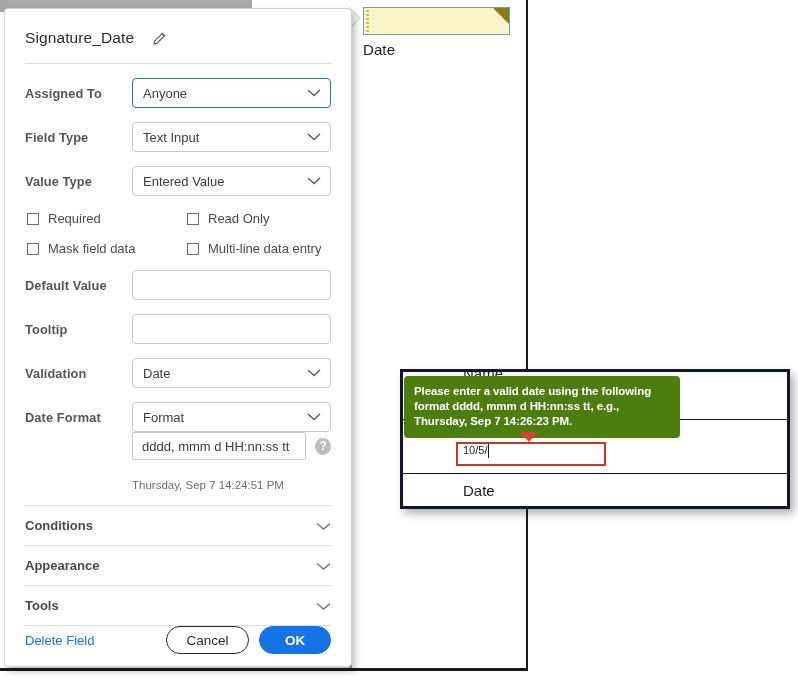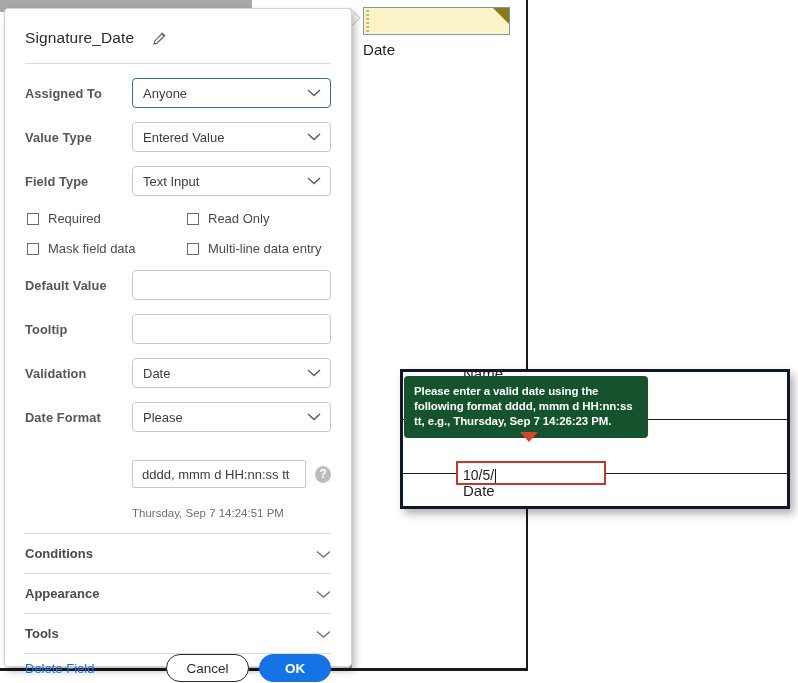--- a/index.html
+++ b/index.html
@@ -218,21 +218,21 @@
   }
   .clabel {
     font-size: 13px;
     color: #4b4b4b;
   }
 
   
   .subrow {
     display: flex;
     align-items: center;
-    margin-top: 28px;
+    margin-top: 0;
     padding-left: 107px;
   }
   .fmt-input {
     width: 185px;
     height: 28px;
     box-sizing: border-box;
     border: 1px solid #c8c8c8;
     border-radius: 2px;
     background: #fff;
     display: flex;
@@ -350,47 +350,47 @@
   .popup-label-date {
     position: absolute;
     left: 60px;
     top: 110px;
     font-size: 15px;
     color: #1d1d1d;
   }
   .date-input {
     position: absolute;
     left: 53px;
-    top: 89px;
+    top: 70px;
     width: 150px;
     height: 24px;
     box-sizing: border-box;
     background: #ffffff;
     border: 2px solid #c0392b;
     display: flex;
-    align-items: flex-end;
+    align-items: flex-start;
     padding-left: 5px;
-    font-size: 14px;
+    font-size: 11px;
     color: #1d1d1d;
   }
   .caret {
     display: inline-block;
     width: 1px;
     height: 14px;
     background: #1d1d1d;
     margin-left: 1px;
   }
 
   
   .tooltip {
     position: absolute;
     left: 404px;
     top: 376px;
-    width: 244px;
-    background: #14532d;
+    width: 276px;
+    background: #4d7c0f;
     border-radius: 4px;
     padding: 8px 10px 9px 10px;
     box-sizing: border-box;
     color: #ffffff;
     font-size: 11.5px;
     line-height: 15px;
     font-weight: bold;
     letter-spacing: -.1px;
   }
   .tooltip-arrow {
@@ -442,43 +442,43 @@
           <span>Anyone</span>
           <span class="chev">
             <svg width="14" height="9" viewBox="0 0 14 9">
                 <path d="M1 1.5 L7 7 L13 1.5" fill="none" stroke="#5c5c5c" stroke-width="1.4"></path>
               </svg>
           </span>
         </div>
       </div>
 
       <div class="row">
+        <div class="row-label">Field Type</div>
+        <div class="control">
+          <span>Text Input</span>
+          <span class="chev">
+            <svg width="14" height="9" viewBox="0 0 14 9">
+                <path d="M1 1.5 L7 7 L13 1.5" fill="none" stroke="#5c5c5c" stroke-width="1.4"></path>
+              </svg>
+          </span>
+        </div>
+      </div>
+
+      <div class="row">
         <div class="row-label">Value Type</div>
         <div class="control">
           <span>Entered Value</span>
           <span class="chev">
             <svg width="14" height="9" viewBox="0 0 14 9">
                 <path d="M1 1.5 L7 7 L13 1.5" fill="none" stroke="#5c5c5c" stroke-width="1.4"></path>
               </svg>
           </span>
         </div>
       </div>
 
-      <div class="row">
-        <div class="row-label">Field Type</div>
-        <div class="control">
-          <span>Text Input</span>
-          <span class="chev">
-            <svg width="14" height="9" viewBox="0 0 14 9">
-                <path d="M1 1.5 L7 7 L13 1.5" fill="none" stroke="#5c5c5c" stroke-width="1.4"></path>
-              </svg>
-          </span>
-        </div>
-      </div>
-
       <div class="checkrow">
         <div class="checkcell first">
           <span class="cbox"></span>
           <span class="clabel">Required</span>
         </div>
         <div class="checkcell">
           <span class="cbox"></span>
           <span class="clabel">Read Only</span>
         </div>
       </div>
@@ -516,21 +516,21 @@
             <svg width="14" height="9" viewBox="0 0 14 9">
                 <path d="M1 1.5 L7 7 L13 1.5" fill="none" stroke="#5c5c5c" stroke-width="1.4"></path>
               </svg>
           </span>
         </div>
       </div>
 
       <div class="row">
         <div class="row-label">Date Format</div>
         <div class="control">
-          <span>Please</span>
+          <span>Format</span>
           <span class="chev">
             <svg width="14" height="9" viewBox="0 0 14 9">
                 <path d="M1 1.5 L7 7 L13 1.5" fill="none" stroke="#5c5c5c" stroke-width="1.4"></path>
               </svg>
           </span>
         </div>
       </div>
 
       <div class="subrow">
         <div class="fmt-input">

